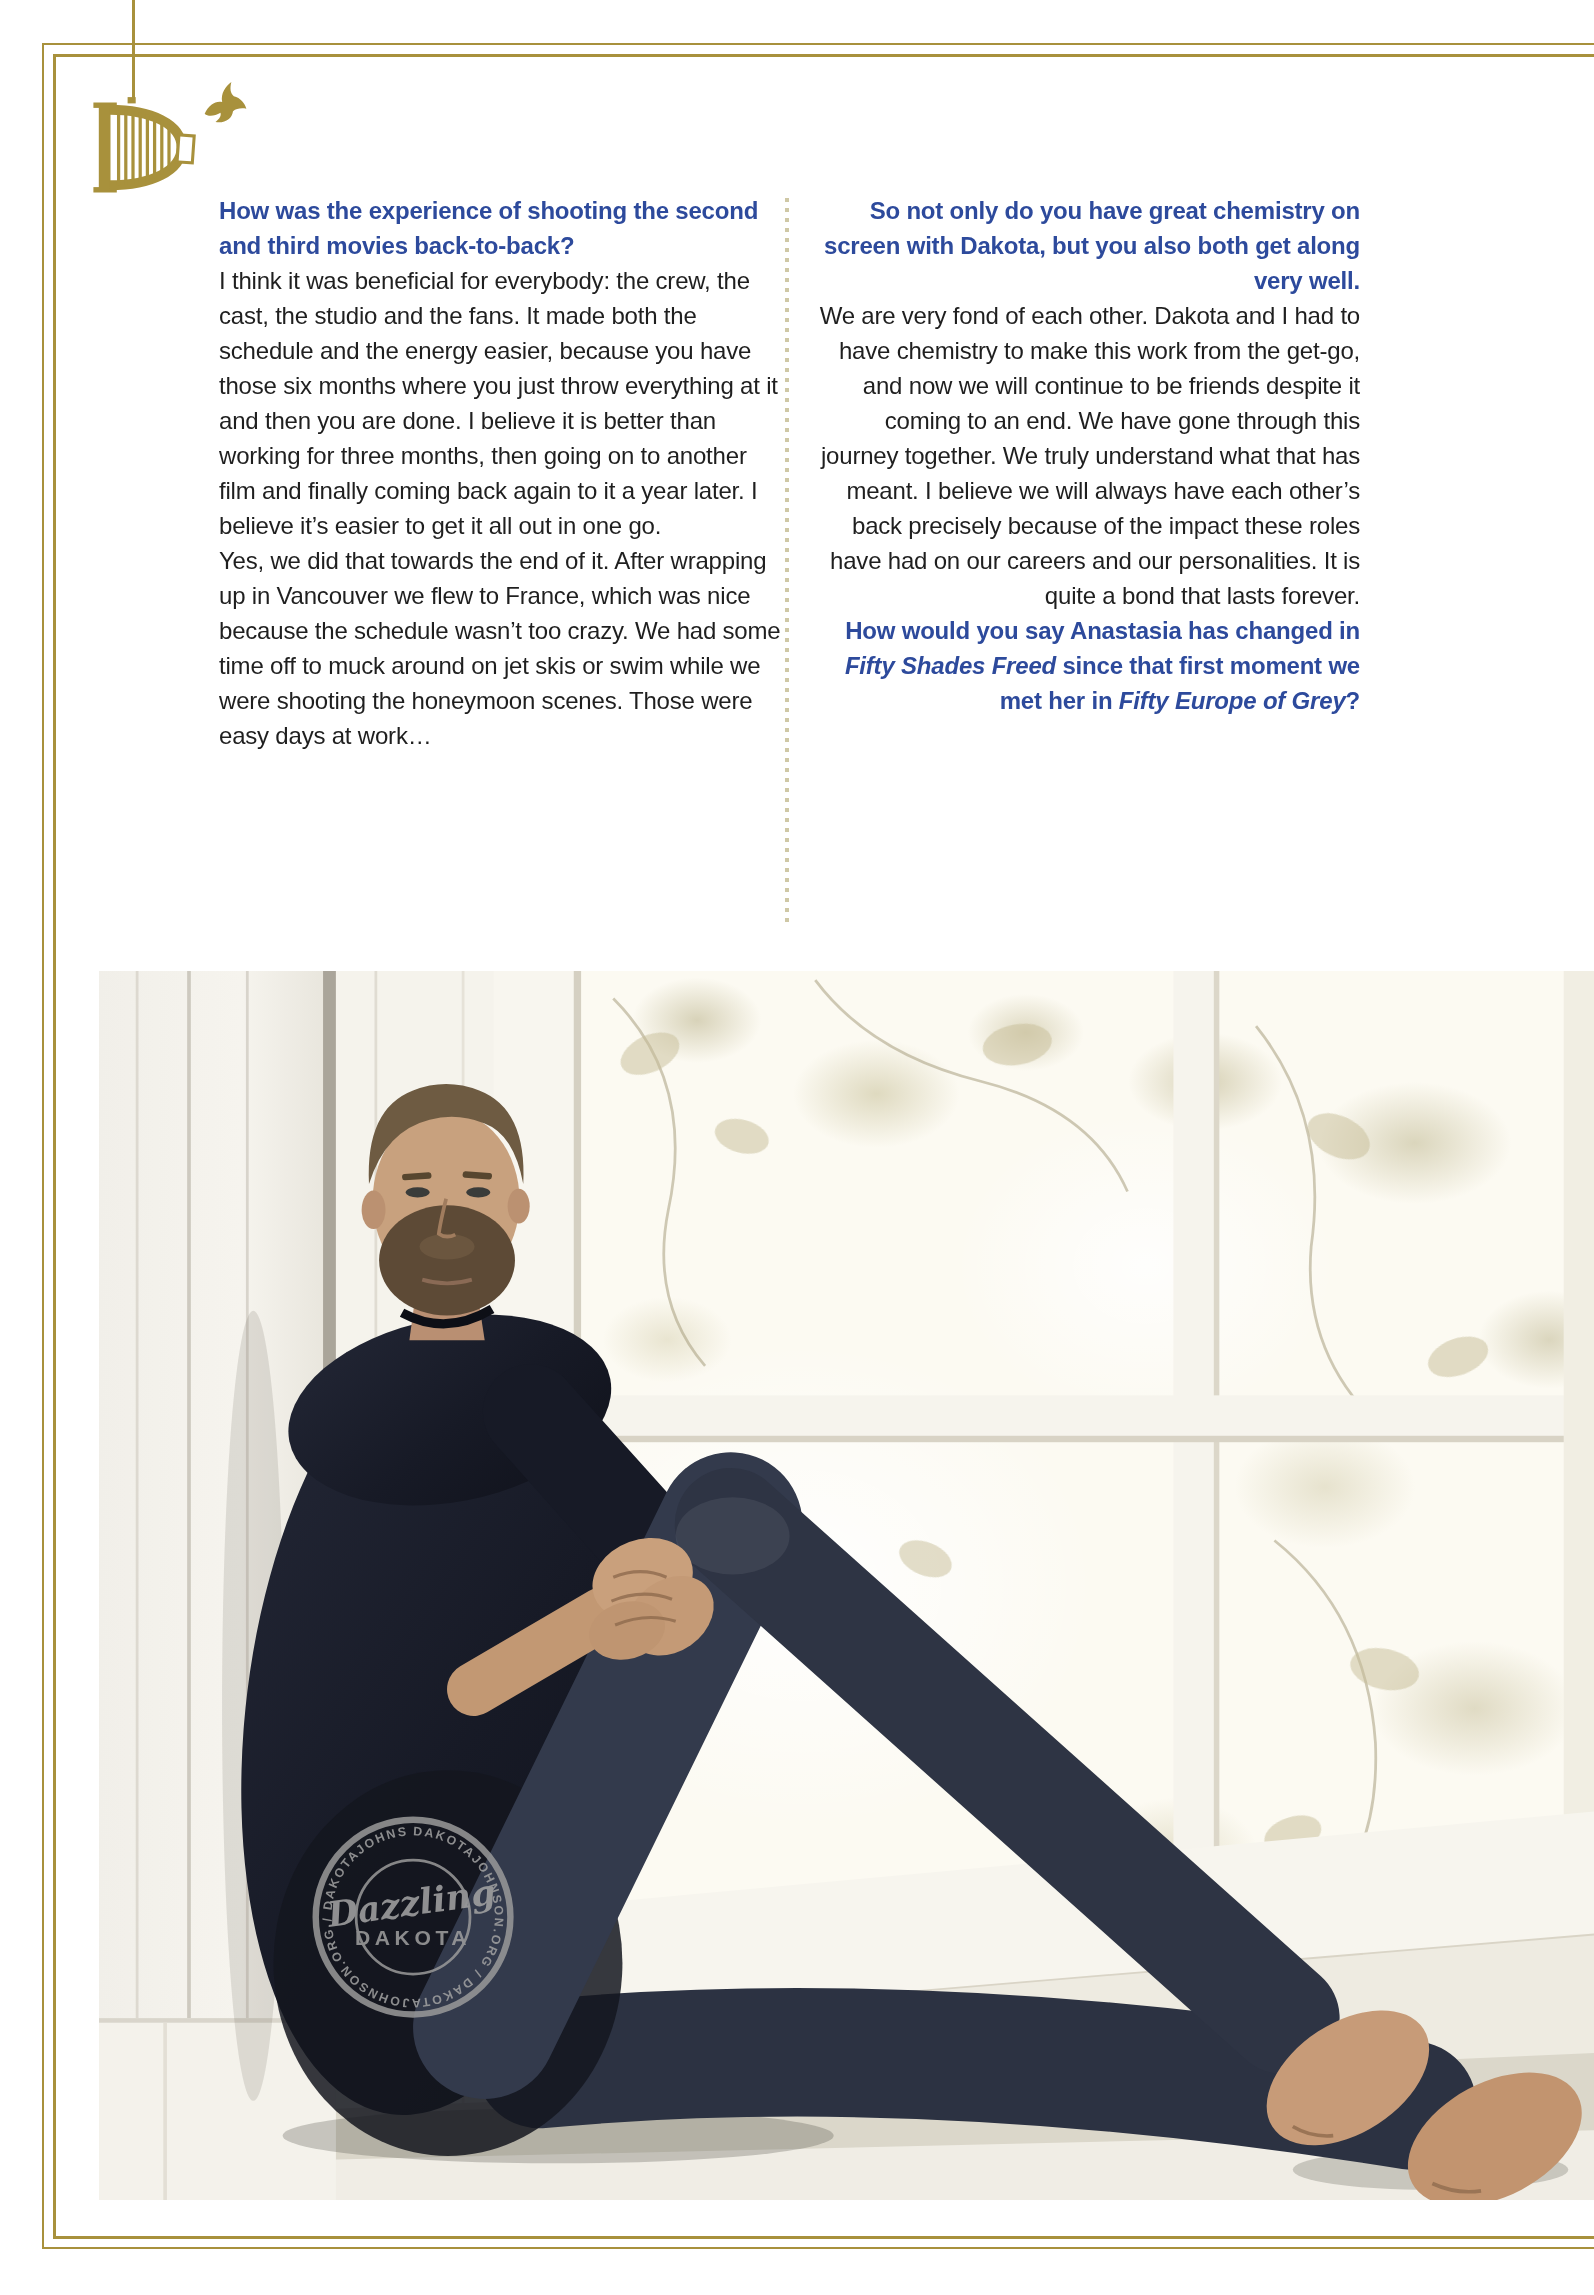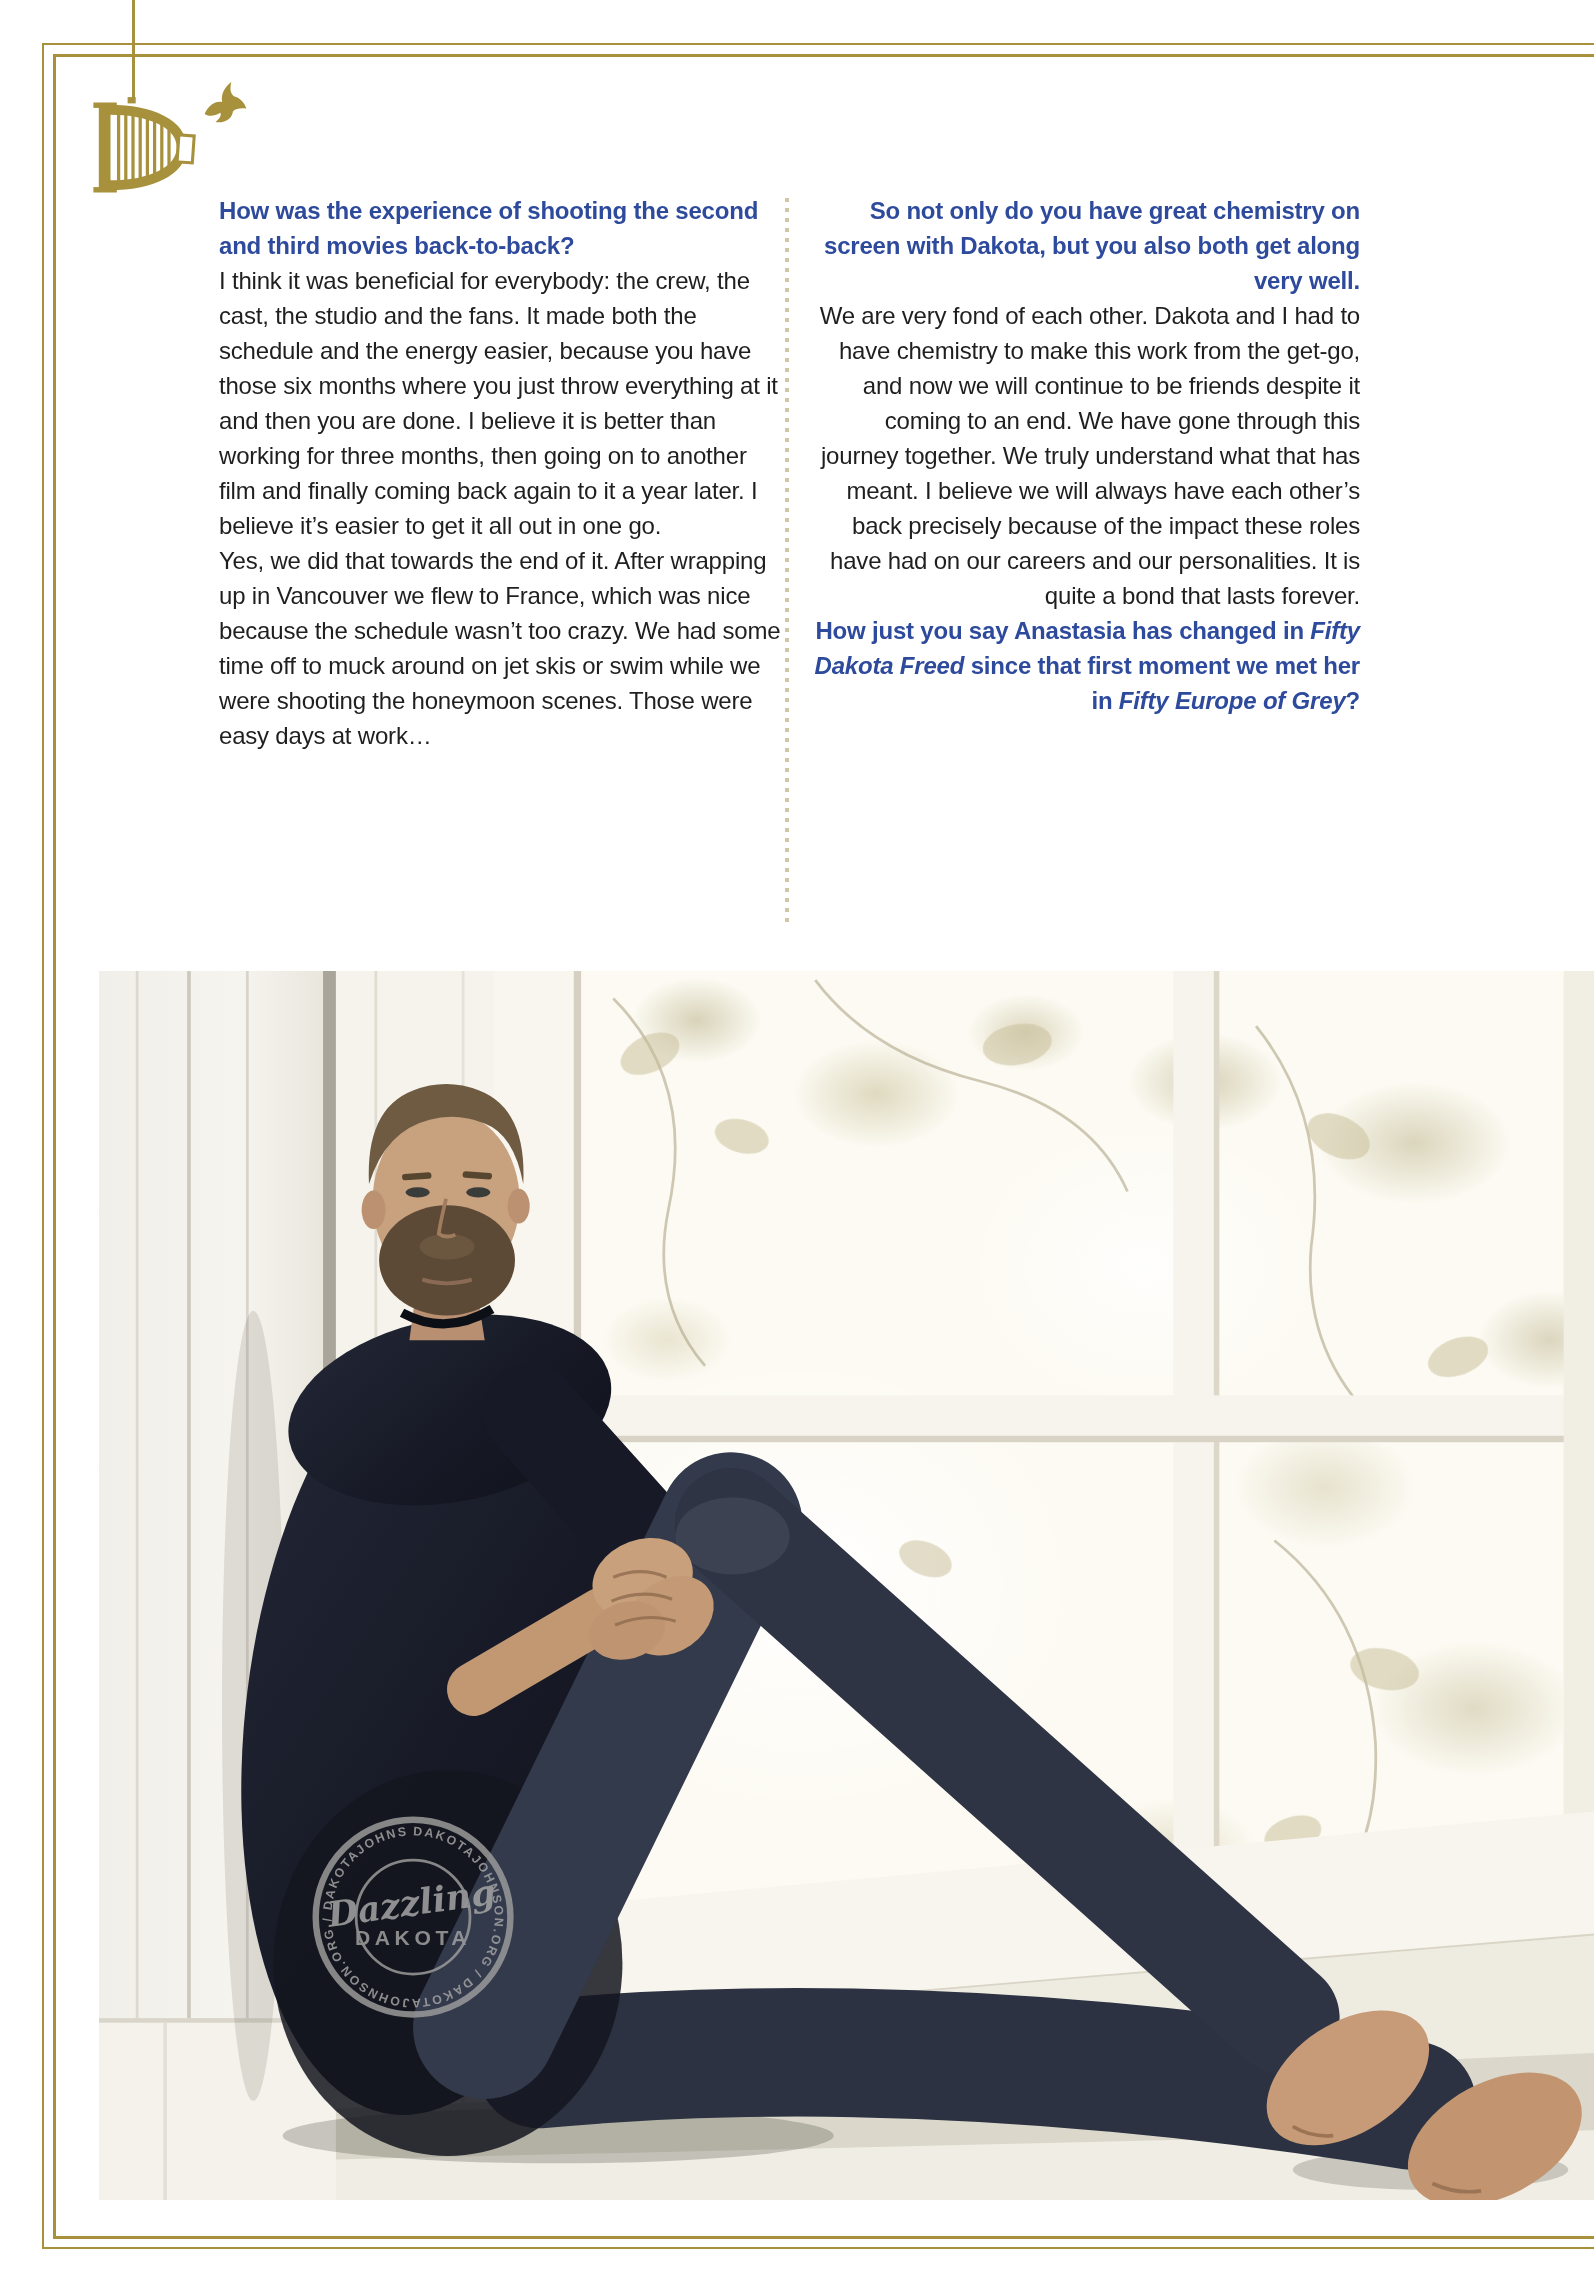--- a/index.html
+++ b/index.html
@@ -104,21 +104,21 @@
 
   <section class="col col-left">
       <p class="question">How was the experience of shooting the second and third movies back-to-back?</p>
       <p class="answer">I think it was beneficial for everybody: the crew, the cast, the studio and the fans. It made both the schedule and the energy easier, because you have those six months where you just throw everything at it and then you are done. I believe it is better than working for three months, then going on to another film and finally coming back again to it a year later. I believe it’s easier to get it all out in one go.</p>
       <p class="answer">Yes, we did that towards the end of it. After wrapping up in Vancouver we flew to France, which was nice because the schedule wasn’t too crazy. We had some time off to muck around on jet skis or swim while we were shooting the honeymoon scenes. Those were easy days at work…</p>
     </section>
   <div class="divider-dotted"></div>
   <section class="col col-right">
       <p class="question">So not only do you have great chemistry on screen with Dakota, but you also both get along very well.</p>
       <p class="answer">We are very fond of each other. Dakota and I had to have chemistry to make this work from the get-go, and now we will continue to be friends despite it coming to an end. We have gone through this journey together. We truly understand what that has meant. I believe we will always have each other’s back precisely because of the impact these roles have had on our careers and our personalities. It is quite a bond that lasts forever.</p>
-      <p class="question"><span>How just you say Anastasia has changed in </span><em>Fifty Dakota Freed</em><span> since that first moment we met her in </span><em>Fifty Europe of Grey</em><span>?</span></p>
+      <p class="question"><span>How would you say Anastasia has changed in </span><em>Fifty Shades Freed</em><span> since that first moment we met her in </span><em>Fifty Europe of Grey</em><span>?</span></p>
     </section>
 
   <figure class="photo">
     <div class="foliage"></div>
     <svg class="photo-paint" viewBox="0 0 1628 1338" preserveAspectRatio="none">
       <defs>
         <linearGradient id="wallg" x1="0" y1="0" x2="1" y2="0">
           <stop offset="0" stop-color="#f1efe9"></stop>
             <stop offset="0.6" stop-color="#f6f4ee"></stop>
             <stop offset="1" stop-color="#e7e4db"></stop>

